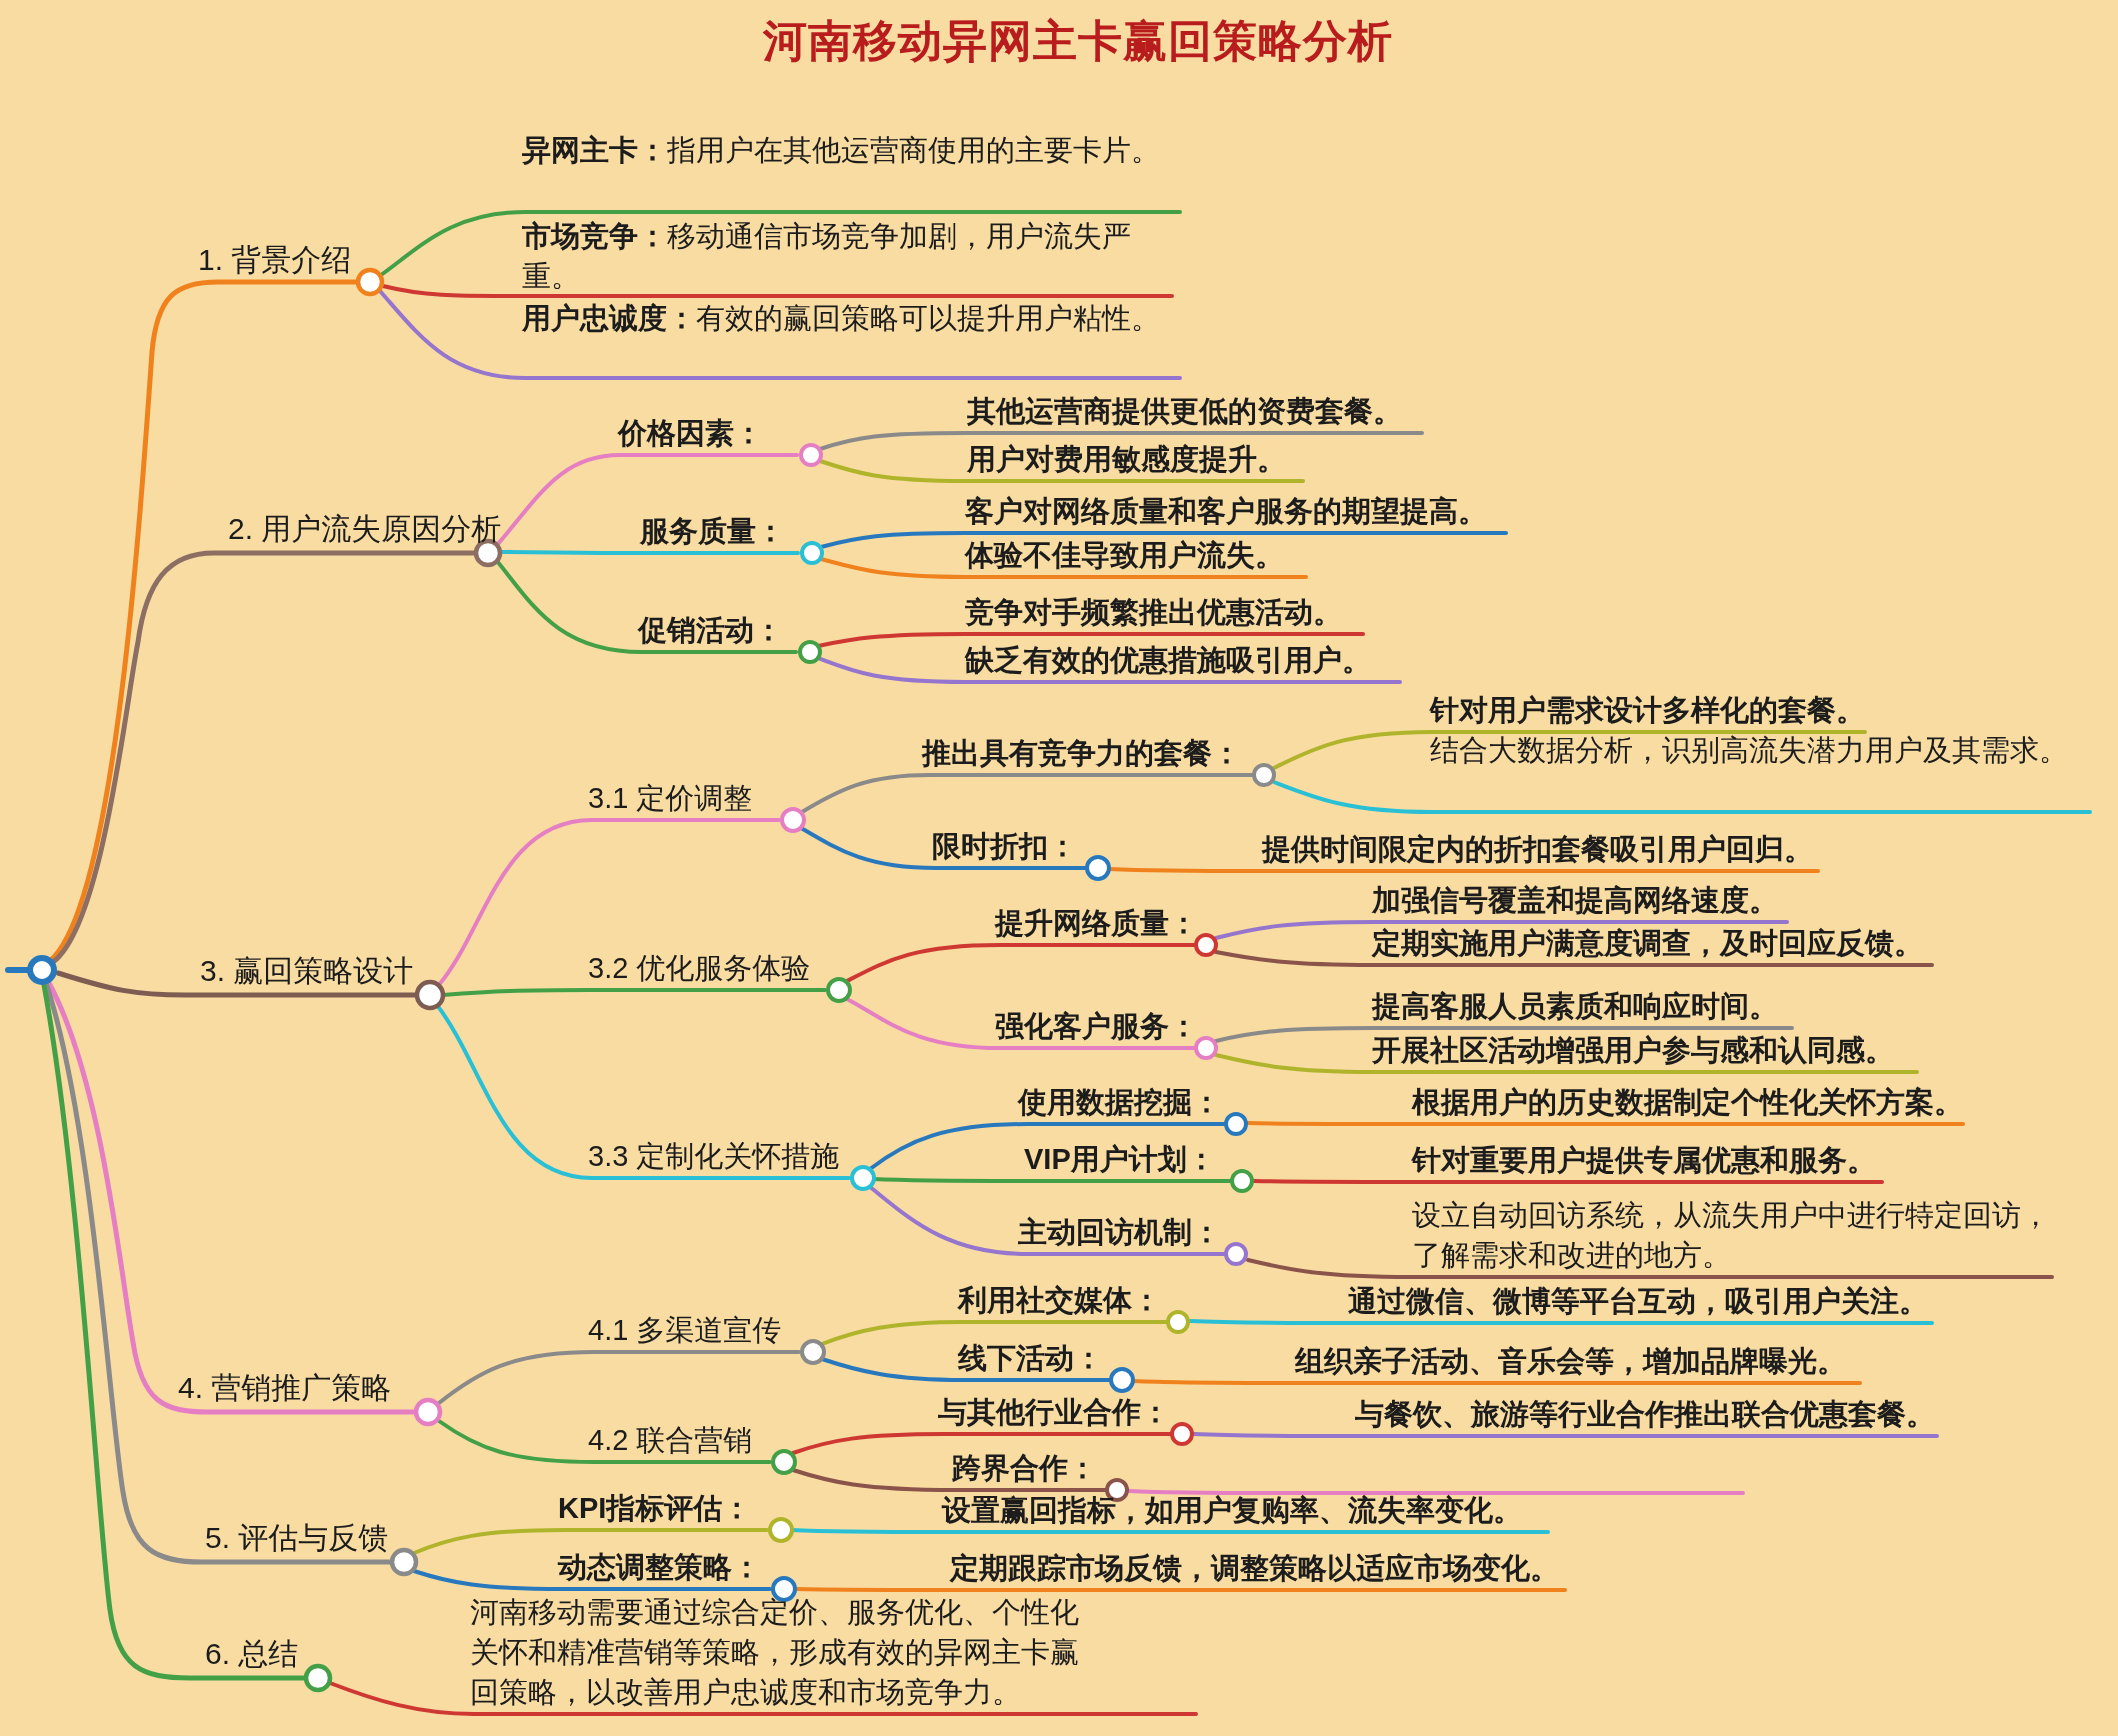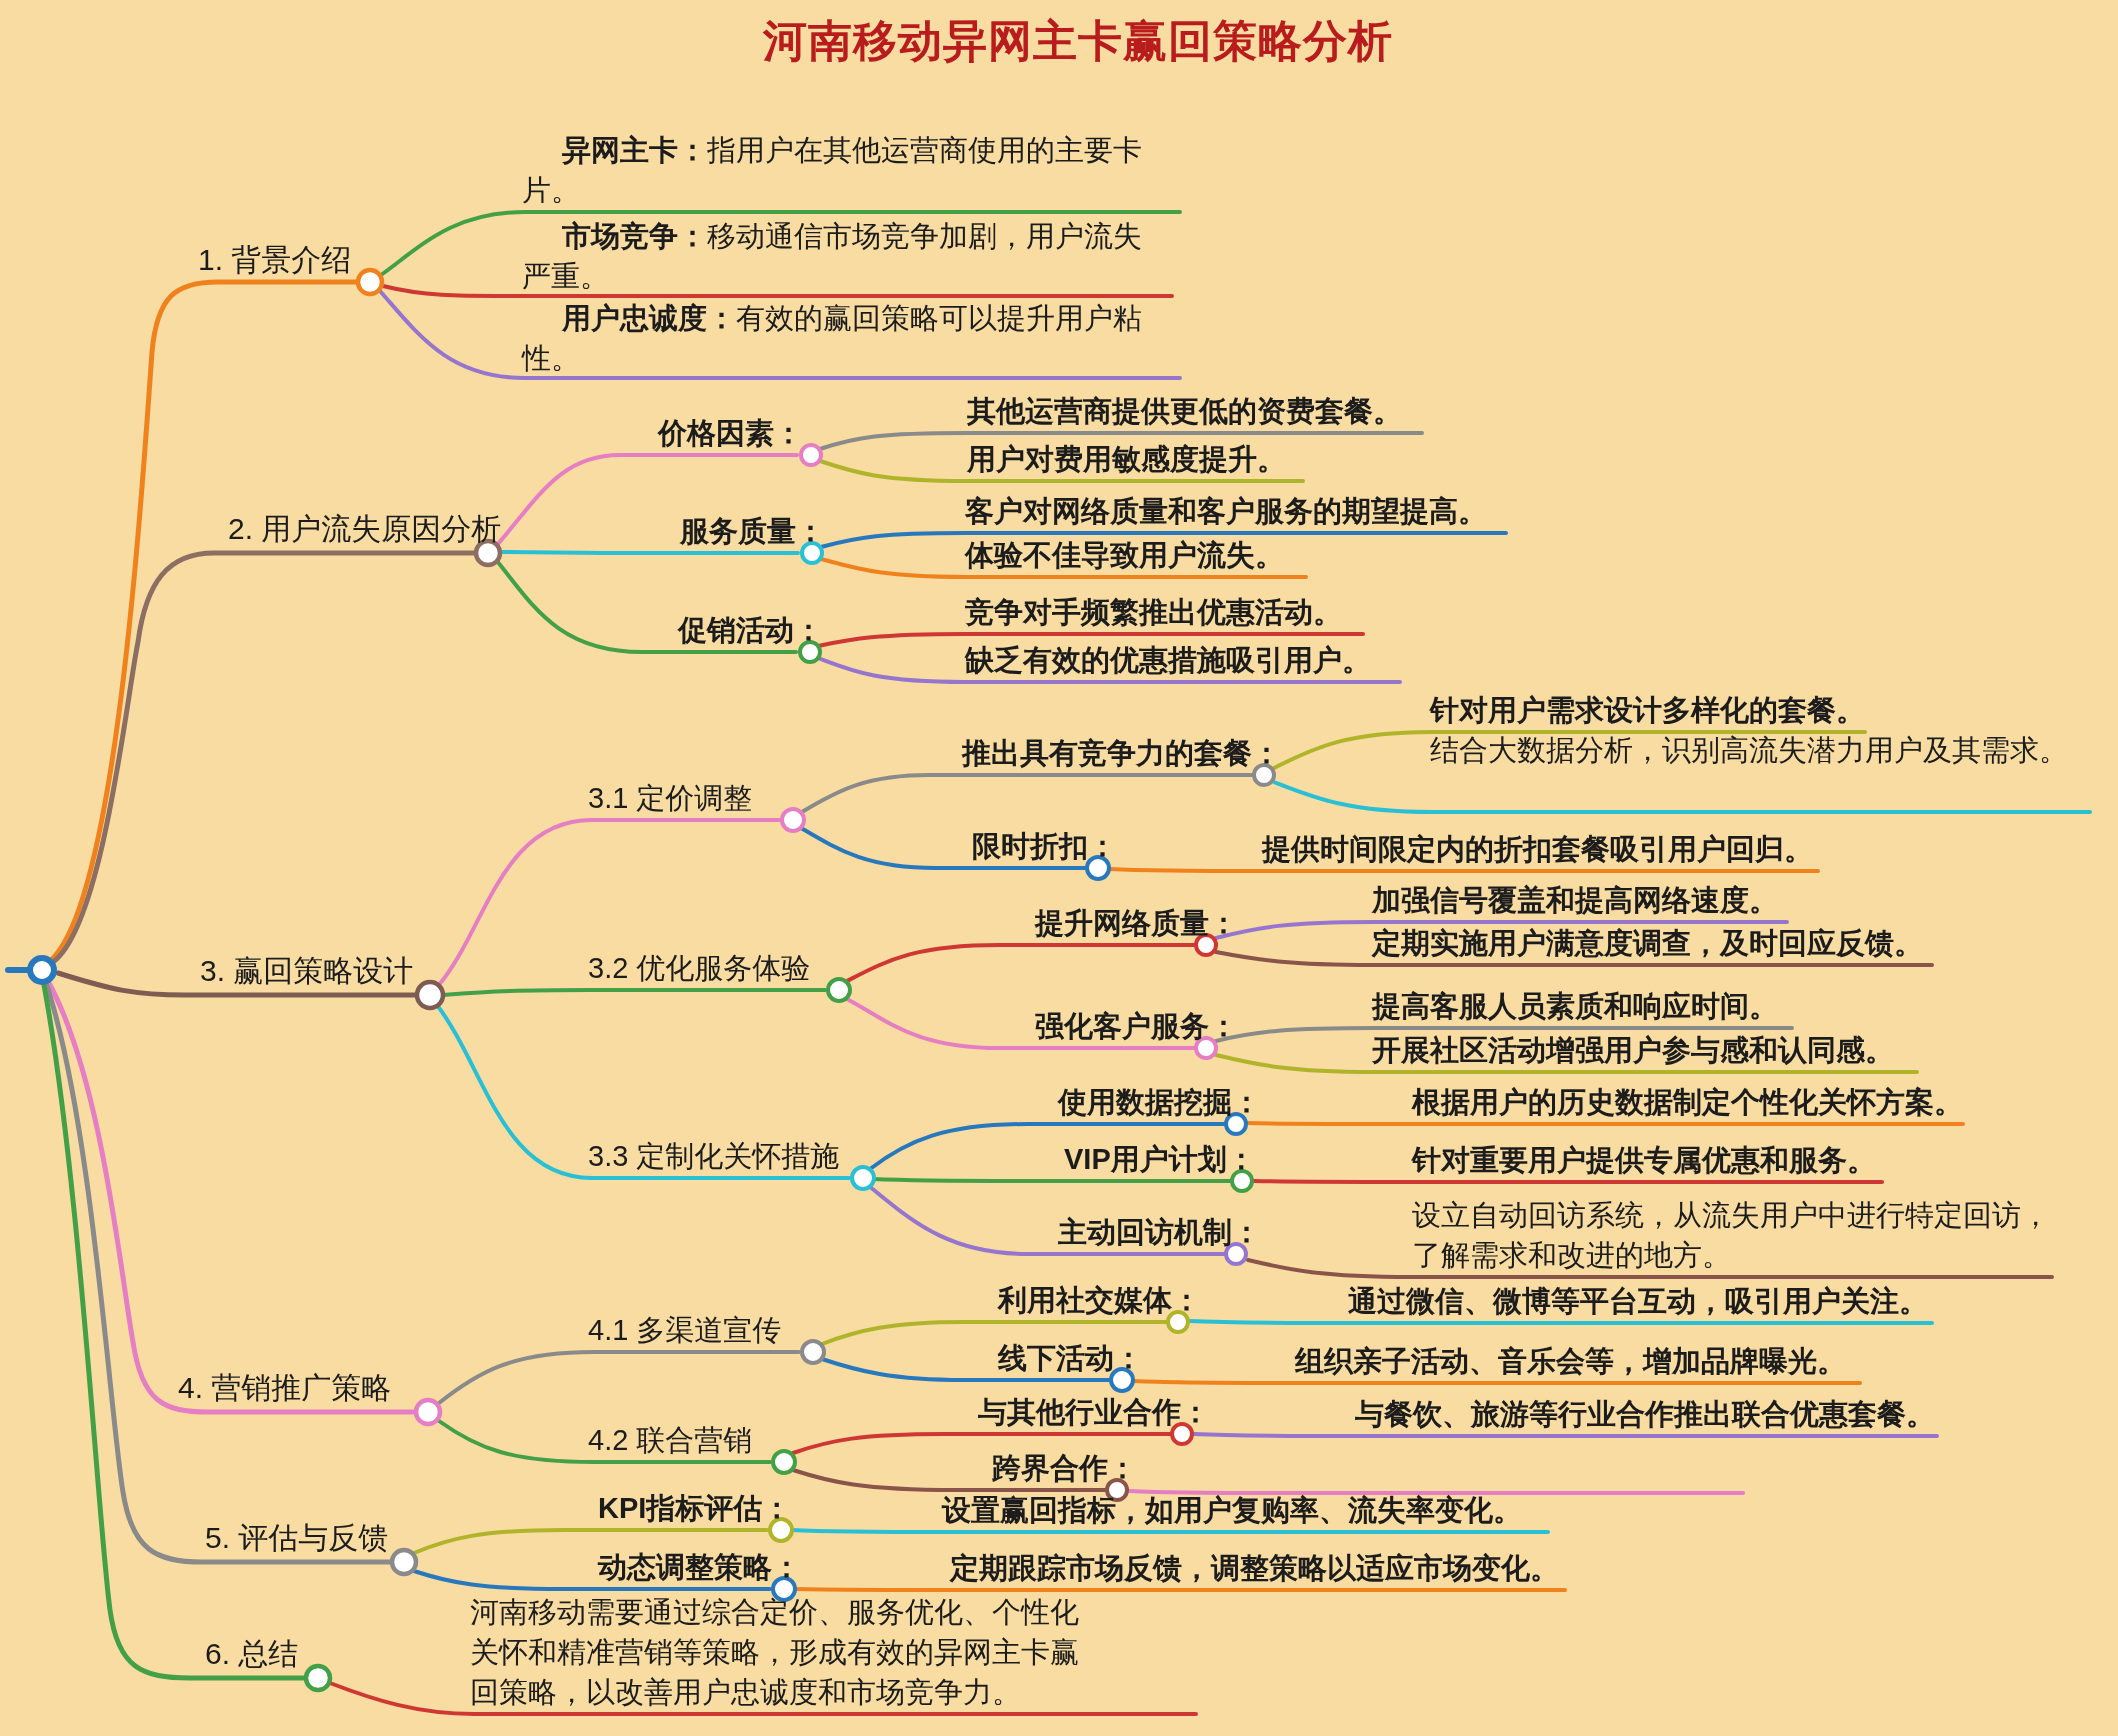--- a/index.html
+++ b/index.html
@@ -13,21 +13,21 @@
   }
   #edges{position:absolute;left:0;top:0;width:2118px;height:1736px;}
   .title{
     position:absolute;left:0;top:12px;width:2100px;
     text-align:center;font-size:44px;font-weight:700;color:#b91c1c;
     letter-spacing:1px;
     padding-left:28px;
   }
   .lbl{position:absolute;font-size:29px;line-height:40px;white-space:nowrap;}
   .big{font-size:30px;}
-  .bld{font-weight:700;margin-left:40px;}
+  .bld{font-weight:700;}
   .leaf{position:absolute;font-size:29px;line-height:40px;}
   .nw{white-space:nowrap;font-weight:bold;}
 </style>
 </head>
 <body>
 
 <div id="canvas">
 
   <svg id="edges" viewBox="0 0 2118 1736" xmlns="http://www.w3.org/2000/svg" fill="none" stroke-linecap="round">
 

